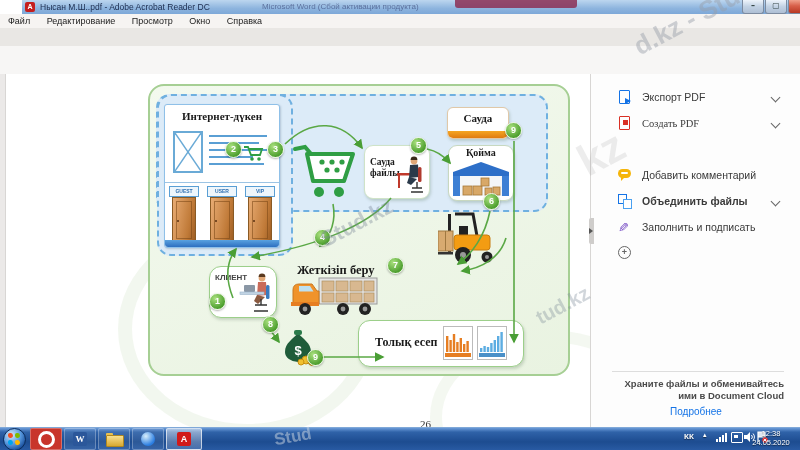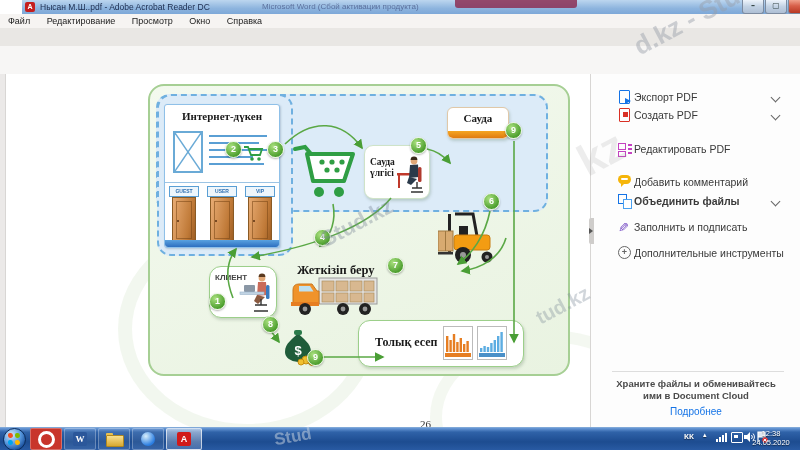--- a/index.html
+++ b/index.html
@@ -56,25 +56,25 @@
   .knob{position:absolute;width:2px;height:2px;background:#5a3010;border-radius:50%;left:4px;top:22px;}
   #store-bar{left:0;bottom:0;width:114px;height:7px;background:linear-gradient(#5aa2e0,#2d6fc0);border-radius:0 0 3px 3px;}
   .dbox{position:absolute;background:#fff;border:1.5px solid #9ccf8a;border-radius:9px;box-shadow:1px 2px 3px rgba(80,110,80,.25);}
   .serifb{font-family:"Liberation Serif",serif;font-weight:bold;color:#1a1a1a;}
   .num{position:absolute;width:15px;height:15px;border-radius:50%;background:radial-gradient(circle at 35% 30%,#a9e07e,#4c9e2e 72%);border:1.5px solid #eaf6e2;color:#fff;font:bold 9px/14px "Liberation Sans",sans-serif;text-align:center;box-shadow:0 1px 2px rgba(0,0,0,.3);z-index:6;}
   #caption{left:0;top:390px;width:590px;text-align:center;font:13px "Liberation Serif",serif;color:#111;}
   #pagenum{left:420px;top:418px;font:11px "Liberation Serif",serif;color:#333;}
   
   #rightpanel{left:590px;top:74px;width:210px;height:353px;background:#fdfdfd;border-left:1px solid #d8d6d4;}
   .pitem{position:absolute;left:0;width:210px;height:26px;display:flex;align-items:center;padding-left:27px;box-sizing:border-box;}
-  .pitem .lbl{font-size:10.5px;color:#3a3a3a;margin-left:2px;}
+  .pitem .lbl{font-size:10.5px;color:#3a3a3a;margin-left:10px;}
   .chev{position:absolute;right:22px;top:10px;width:6px;height:6px;border-right:1.5px solid #666;border-bottom:1.5px solid #666;transform:rotate(45deg);}
   .picon{width:14px;height:14px;position:relative;flex:none;}
   #divider{left:612px;top:371px;width:172px;height:1px;background:#ddd;}
-  #promo{left:608px;top:378px;width:176px;text-align:center;font:bold 9.5px/12px "Liberation Sans",sans-serif;color:#4a4a4a;}
+  #promo{left:608px;top:378px;width:176px;text-align:right;font:bold 9.5px/12px "Liberation Sans",sans-serif;color:#4a4a4a;}
   #promo-link{left:608px;top:406px;width:176px;text-align:center;font-size:10px;color:#1473e6;}
   #collapse{left:589px;top:218px;width:5px;height:26px;background:#cfcdcb;border-radius:2px 0 0 2px;}
   #collapse:after{content:"";position:absolute;left:0;top:10px;border-top:3px solid transparent;border-bottom:3px solid transparent;border-left:4px solid #555;}
   
   #taskbar{left:0;top:427px;width:800px;height:23px;background:linear-gradient(#6a9ad8,#2f62a8 18%,#1d4c90 60%,#2a5ca5);border-top:1px solid #7fa8d8;}
   #orb{left:3px;top:428px;width:21px;height:21px;border-radius:50%;background:radial-gradient(circle at 35% 28%,#d8ecfa,#5a9be0 45%,#1a4f9c 78%,#0e3a78);border:1px solid #0a2c5c;}
   .flagdot{position:absolute;width:5px;height:5px;border-radius:45% 55% 50% 50%;}
   .tkbtn{position:absolute;top:428px;height:20px;width:30px;border:1px solid rgba(255,255,255,.28);border-radius:2px;background:rgba(255,255,255,.07);display:flex;align-items:center;justify-content:center;}
   .tkbtn.active{background:linear-gradient(rgba(255,255,255,.5),rgba(255,255,255,.15));border-color:rgba(255,255,255,.65);}
   .tray{position:absolute;top:432px;color:#fff;font-size:8px;text-shadow:0 1px 1px rgba(0,0,0,.5);}
@@ -228,39 +228,55 @@
         <circle cx="50" cy="22" r="2.6" fill="#2f9e44"></circle>
       <circle cx="35" cy="30" r="2.6" fill="#2f9e44"></circle>
         <circle cx="45" cy="30" r="2.6" fill="#2f9e44"></circle>
       <circle cx="27" cy="52" r="5" fill="#2f9e44"></circle>
         <circle cx="47" cy="52" r="5" fill="#2f9e44"></circle>
     </svg>
 
     <div class="dbox" style="left:364px;top:145px;width:64px;height:52px;border-color:#cfe3c8;">
       <div class="abs serifb" style="left:5px;top:11px;font-size:9.5px;line-height:11px;">
           <div>Сауда</div>
-          <div>үлгісі</div>
+          <div>файлы</div>
         </div>
       <svg class="abs" style="left:32px;top:6px;" width="30" height="44" viewBox="0 0 30 44">
         <rect x="0" y="21" width="13" height="2.5" fill="#c0392b"></rect>
           <rect x="1" y="23" width="2" height="13" fill="#c0392b"></rect>
         <circle cx="17" cy="9" r="3.4" fill="#e0a878"></circle>
           <path d="M13.6 8 a3.4 3.4 0 0 1 6.8 0" fill="#3a2a1a"></path>
         <path d="M13 13 L21 12.5 L22 25 L12 26 Z" fill="#2b3a4a"></path>
         <path d="M12 25 L20 27 L14 33 L10 31 Z" fill="#2b3a4a"></path>
         <rect x="21" y="15" width="3.5" height="15" rx="1.5" fill="#b03a2e"></rect>
         <path d="M15 36 L25 36 M20 30 L20 36 M14 40 L26 40" stroke="#333" stroke-width="1.4" fill="none"></path>
       </svg>
     </div>
 
     <div class="dbox" style="left:447px;top:107px;width:60px;height:30px;border-color:#e0c8a8;border-radius:6px;">
       <div class="abs serifb" style="left:0;top:4px;width:60px;text-align:center;font-size:11px;">Сауда</div>
       <div class="abs" style="left:0;bottom:0;width:60px;height:7px;background:linear-gradient(#f5a623,#e07b10);border-radius:0 0 5px 5px;"></div>
     </div>
 
+    <div class="dbox" style="left:448px;top:145px;width:64px;height:54px;border-color:#c8d8c0;">
+      <div class="abs serifb" style="left:0;top:1px;width:64px;text-align:center;font-size:10px;">Қойма</div>
+      <svg class="abs" style="left:3px;top:14px;" width="58" height="38" viewBox="0 0 58 38">
+        <rect x="8" y="14" width="42" height="22" fill="#f4f6f8"></rect>
+        <polygon points="1,12 29,2 57,12 57,16 1,16" fill="#2d6fc8"></polygon>
+        <rect x="1" y="16" width="7" height="20" fill="#3d7fd4"></rect>
+          <rect x="50" y="16" width="7" height="20" fill="#3d7fd4"></rect>
+        <g fill="#d8a868" stroke="#a87838" stroke-width="0.8">
+          <rect x="11" y="26" width="9" height="9"></rect>
+            <rect x="21" y="26" width="9" height="9"></rect>
+            <rect x="33" y="28" width="7" height="7"></rect>
+            <rect x="29" y="18" width="8" height="8"></rect>
+            <rect x="41" y="27" width="7" height="8"></rect>
+        </g>
+      </svg>
+    </div>
 
     <svg class="abs" style="left:438px;top:210px;" width="62" height="56" viewBox="0 0 62 56">
       <rect x="10" y="4" width="3" height="40" fill="#222"></rect>
       <rect x="0" y="42" width="15" height="2.5" fill="#333"></rect>
       <rect x="0" y="21" width="15" height="20" fill="#d8aa70" stroke="#a07840"></rect>
         <line x1="7.5" y1="21" x2="7.5" y2="41" stroke="#a07840"></line>
       <path d="M17 4 L35 4 L39 26" fill="none" stroke="#222" stroke-width="3"></path>
       <rect x="21" y="16" width="9" height="10" fill="#222"></rect>
       <rect x="16" y="25" width="36" height="15" rx="3" fill="#f39c12" stroke="#c87d10"></rect>
       <circle cx="25" cy="45" r="8" fill="#222"></circle>
@@ -384,39 +400,29 @@
 
 <div id="rightpanel" class="abs">
   <div class="pitem" style="top:10px;">
     <span class="picon">
         <span style="position:absolute;left:1px;top:0;width:9px;height:12px;border:1.5px solid #1473e6;border-radius:1px;"></span>
         <span style="position:absolute;left:7px;top:8px;border-top:3px solid transparent;border-bottom:3px solid transparent;border-left:6px solid #1473e6;"></span>
       </span>
     <span class="lbl">Экспорт PDF</span>
       <span class="chev"></span>
   </div>
-  <div class="pitem" style="top:28px;">
+  <div class="pitem" style="top:36px;font-family:Liberation Serif, serif;">
     <span class="picon">
         <span style="position:absolute;left:1px;top:0;width:9px;height:12px;border:1.5px solid #d93025;border-radius:1px;"></span>
         <span style="position:absolute;left:5px;top:4px;width:5px;height:5px;background:#d93025;"></span>
       </span>
     <span class="lbl">Создать PDF</span>
       <span class="chev"></span>
   </div>
-  <div class="pitem" style="top:62px;">
-    <span class="picon">
-        <span style="position:absolute;left:0;top:1px;width:6px;height:5px;border:1.5px solid #c542c1;"></span>
-        <span style="position:absolute;left:0;top:9px;width:6px;height:4px;border:1.5px solid #c542c1;"></span>
-        <span style="position:absolute;left:10px;top:2px;width:4px;height:1.5px;background:#c542c1;"></span>
-        <span style="position:absolute;left:10px;top:6px;width:4px;height:1.5px;background:#c542c1;"></span>
-        <span style="position:absolute;left:10px;top:10px;width:4px;height:1.5px;background:#c542c1;"></span>
-      </span>
-    <span class="lbl">Редактировать PDF</span>
-  </div>
-  <div class="pitem" style="top:88px;align-items:flex-end;">
+  <div class="pitem" style="top:88px;">
     <span class="picon">
         <span style="position:absolute;left:0;top:1px;width:13px;height:9px;background:#f5b50a;border-radius:5px;"></span>
         <span style="position:absolute;left:3px;top:9px;border-top:4px solid #f5b50a;border-right:4px solid transparent;"></span>
         <span style="position:absolute;left:3px;top:4px;width:7px;height:2px;background:#fff;border-radius:1px;"></span>
       </span>
     <span class="lbl">Добавить комментарий</span>
   </div>
   <div class="pitem" style="top:114px;font-weight:bold;">
     <span class="picon">
         <span style="position:absolute;left:0;top:0;width:7px;height:8px;border:1.5px solid #1473e6;"></span>
@@ -428,21 +434,20 @@
   <div class="pitem" style="top:140px;">
     <span class="picon">
         <span style="position:absolute;left:0;top:0;font:13px 'DejaVu Sans',sans-serif;color:#6f42c1;transform:scaleX(-1);">✎</span>
       </span>
     <span class="lbl">Заполнить и подписать</span>
   </div>
   <div class="pitem" style="top:166px;">
     <span class="picon">
         <span style="position:absolute;left:0;top:0;width:11px;height:11px;border:1.5px solid #666;border-radius:50%;font:bold 9px/11px 'Liberation Sans',sans-serif;color:#666;text-align:center;display:block;">+</span>
       </span>
-    <span class="lbl">Дополнительные инструменты</span>
   </div>
 </div>
 <div id="divider" class="abs"></div>
 <div id="promo" class="abs">Храните файлы и обменивайтесь ими в Document Cloud</div>
 <div id="promo-link" class="abs">Подробнее</div>
 <div id="collapse" class="abs"></div>
 
 <div id="taskbar" class="abs"></div>
 <div id="orb" class="abs">
   <span class="flagdot" style="left:4px;top:4px;background:#f25022;transform:rotate(-10deg);"></span>

